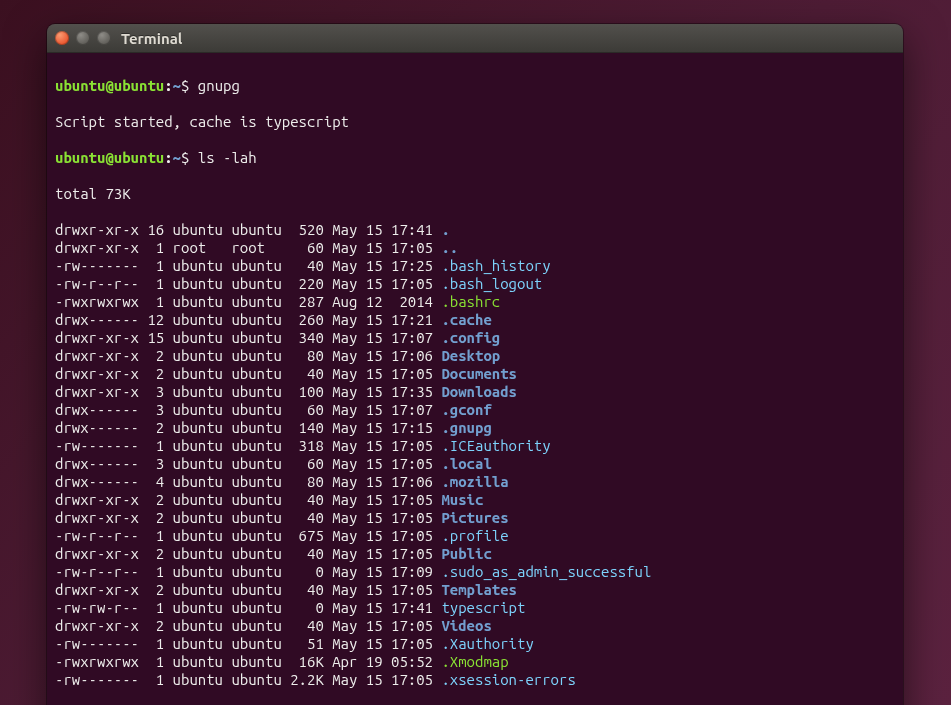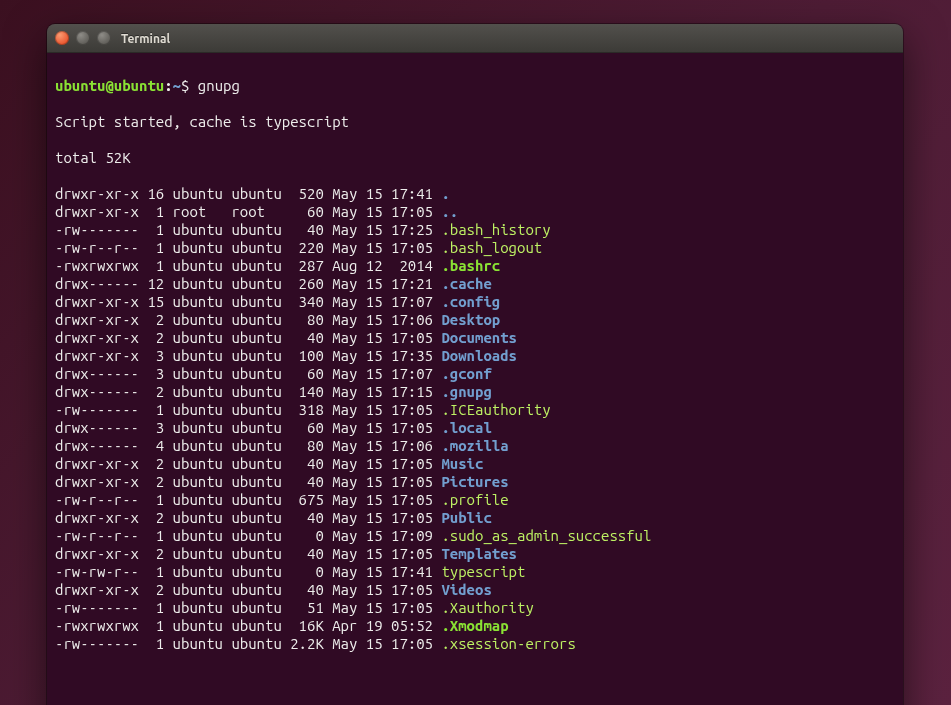--- a/index.html
+++ b/index.html
@@ -44,60 +44,61 @@
     display: inline-block;
     box-shadow: inset 0 0 0 1px rgba(0,0,0,0.25);
   }
   .close  { background: radial-gradient(circle at 35% 30%, #fa9b72, #e9562f 70%); }
   .min    { background: radial-gradient(circle at 35% 30%, #8e8c87, #5f5d58 70%); }
   .max    { background: radial-gradient(circle at 35% 30%, #8e8c87, #5f5d58 70%); }
 
   .title-text {
     color: #dfdbd2;
     font-family: Ubuntu, "DejaVu Sans", Arial, sans-serif;
-    font-size: 12px;
+    font-size: 15px;
     font-weight: bold;
     margin-left: 10px;
     text-shadow: 0 -1px 0 rgba(0,0,0,.4);
   }
 
   .term {
     padding: 6px 8px 12px 8px;
     line-height: 18px;
     color: #eeeeec;
     white-space: pre;
   }
 
   .line { display: block; }
 
   .user   { color: #8ae234; font-weight: bold; margin-top: 14px; }
   .colon  { color: #eeeeec; font-weight: bold; }
   .path   { color: #729fcf; font-weight: bold; }
   .dollar { color: #eeeeec; }
 
   .dir-txt    { color: #729fcf; font-weight: bold; }
-  .exec-txt   { color: #8ae234; font-weight: bold; }
-  .file-txt   { color: #bef264; }
+  .exec-txt   { color: #8ae234; font-weight: normal; }
+  .file-txt   { color: #7dd3fc; }
 </style>
 </head>
 <body>
 
 <div class="window">
 
   <div class="titlebar">
     <div class="win-buttons">
       <span class="win-btn close"></span>
       <span class="win-btn min"></span>
       <span class="win-btn max"></span>
     </div>
     <span class="title-text">Terminal</span>
   </div>
 
   <div class="term">
 <span class="line"><span class="user">ubuntu@ubuntu</span><span class="colon">:</span><span class="path">~</span><span class="dollar">$</span> <span>gnupg</span></span>
 <span class="line">Script started, cache is typescript</span>
-<span class="line">total 52K</span>
+<span class="line"><span class="user">ubuntu@ubuntu</span><span class="colon">:</span><span class="path">~</span><span class="dollar">$</span> <span>ls -lah</span></span>
+<span class="line">total 73K</span>
 <span id="long-listing"><span class="line">drwxr-xr-x 16 ubuntu ubuntu  520 May 15 17:41 <span class="dir-txt">.</span></span><span class="line">drwxr-xr-x  1 root   root     60 May 15 17:05 <span class="dir-txt">..</span></span><span class="line">-rw-------  1 ubuntu ubuntu   40 May 15 17:25 <span class="file-txt">.bash_history</span></span><span class="line">-rw-r--r--  1 ubuntu ubuntu  220 May 15 17:05 <span class="file-txt">.bash_logout</span></span><span class="line">-rwxrwxrwx  1 ubuntu ubuntu  287 Aug 12  2014 <span class="exec-txt">.bashrc</span></span><span class="line">drwx------ 12 ubuntu ubuntu  260 May 15 17:21 <span class="dir-txt">.cache</span></span><span class="line">drwxr-xr-x 15 ubuntu ubuntu  340 May 15 17:07 <span class="dir-txt">.config</span></span><span class="line">drwxr-xr-x  2 ubuntu ubuntu   80 May 15 17:06 <span class="dir-txt">Desktop</span></span><span class="line">drwxr-xr-x  2 ubuntu ubuntu   40 May 15 17:05 <span class="dir-txt">Documents</span></span><span class="line">drwxr-xr-x  3 ubuntu ubuntu  100 May 15 17:35 <span class="dir-txt">Downloads</span></span><span class="line">drwx------  3 ubuntu ubuntu   60 May 15 17:07 <span class="dir-txt">.gconf</span></span><span class="line">drwx------  2 ubuntu ubuntu  140 May 15 17:15 <span class="dir-txt">.gnupg</span></span><span class="line">-rw-------  1 ubuntu ubuntu  318 May 15 17:05 <span class="file-txt">.ICEauthority</span></span><span class="line">drwx------  3 ubuntu ubuntu   60 May 15 17:05 <span class="dir-txt">.local</span></span><span class="line">drwx------  4 ubuntu ubuntu   80 May 15 17:06 <span class="dir-txt">.mozilla</span></span><span class="line">drwxr-xr-x  2 ubuntu ubuntu   40 May 15 17:05 <span class="dir-txt">Music</span></span><span class="line">drwxr-xr-x  2 ubuntu ubuntu   40 May 15 17:05 <span class="dir-txt">Pictures</span></span><span class="line">-rw-r--r--  1 ubuntu ubuntu  675 May 15 17:05 <span class="file-txt">.profile</span></span><span class="line">drwxr-xr-x  2 ubuntu ubuntu   40 May 15 17:05 <span class="dir-txt">Public</span></span><span class="line">-rw-r--r--  1 ubuntu ubuntu    0 May 15 17:09 <span class="file-txt">.sudo_as_admin_successful</span></span><span class="line">drwxr-xr-x  2 ubuntu ubuntu   40 May 15 17:05 <span class="dir-txt">Templates</span></span><span class="line">-rw-rw-r--  1 ubuntu ubuntu    0 May 15 17:41 <span class="file-txt">typescript</span></span><span class="line">drwxr-xr-x  2 ubuntu ubuntu   40 May 15 17:05 <span class="dir-txt">Videos</span></span><span class="line">-rw-------  1 ubuntu ubuntu   51 May 15 17:05 <span class="file-txt">.Xauthority</span></span><span class="line">-rwxrwxrwx  1 ubuntu ubuntu  16K Apr 19 05:52 <span class="exec-txt">.Xmodmap</span></span><span class="line">-rw-------  1 ubuntu ubuntu 2.2K May 15 17:05 <span class="file-txt">.xsession-errors</span></span></span>
 
 
 
   </div>
 </div>
 
 </body></html>

